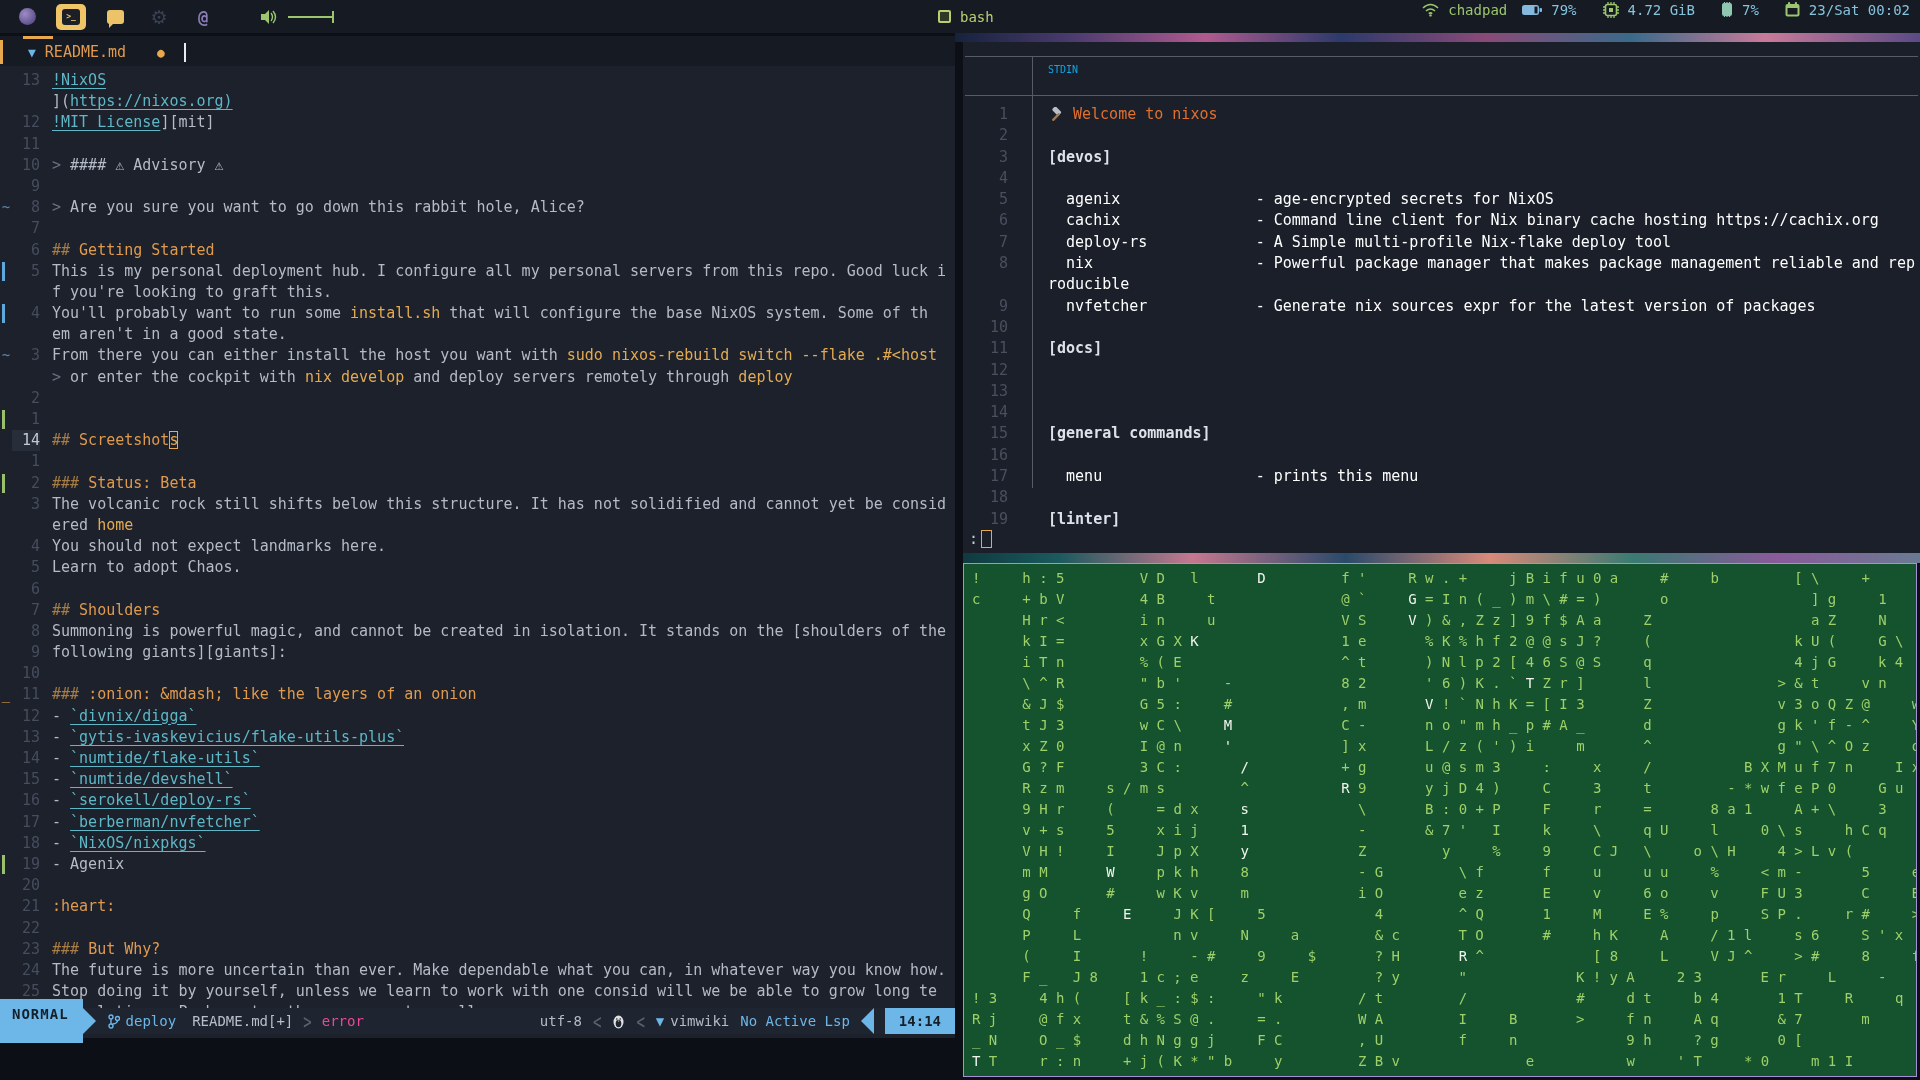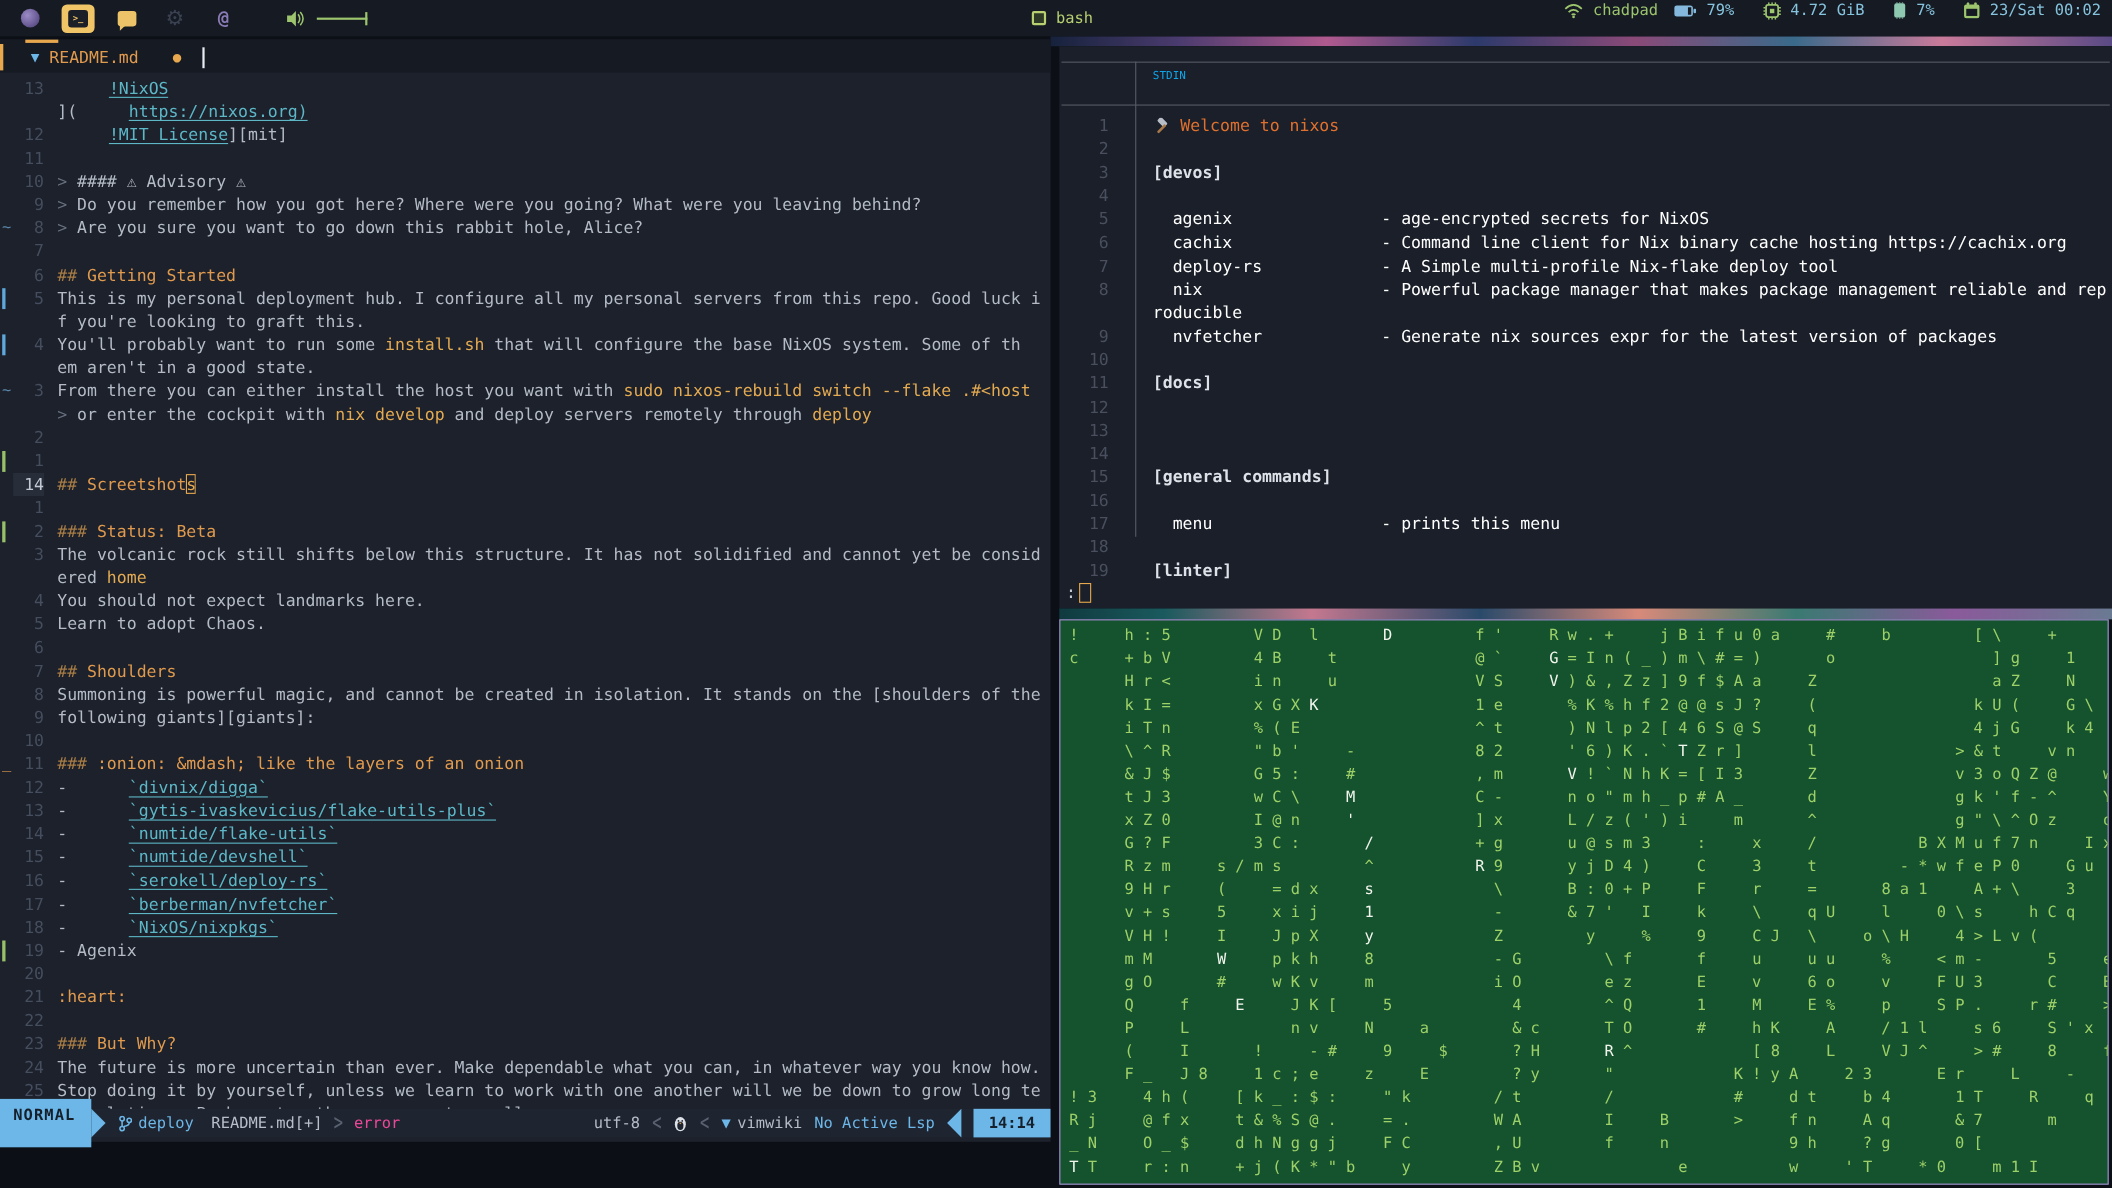--- a/index.html
+++ b/index.html
@@ -52,21 +52,21 @@
   #ed-lines { position:absolute; left:0; top:34px; width:955px; }
   .ed-row { position:relative; height:21.2px; display:flex; font-size:15px; line-height:21.2px; }
   .ed-sign { width:12px; flex:0 0 12px; color:#5a84a8; font-size:14px; text-align:center; position:relative; }
   .ed-sign .bar { position:absolute; left:2px; top:1px; width:3px; height:19px; }
   .bar.blue { background:#5fa8dc; } .bar.green { background:#98c06a; }
   .ed-sign.under { color:#e09a4e; }
   .ed-num { width:28px; flex:0 0 28px; text-align:right; color:#454d5e; margin-right:12px; }
   .ed-row.cur .ed-num { color:#c3cad6; background:#272e3a; }
   .ed-txt { white-space:pre; overflow:hidden; }
   .s-fg { color:#b4bbc6; } .s-dim { color:#67707f; }
-  .s-link { color:#5db7c7; text-decoration:underline; text-underline-offset:3px;margin-left:47px; }
+  .s-link { color:#5db7c7; text-decoration:underline; text-underline-offset:3px; }
   .s-orange { color:#e09a4e; } .s-orangedim { color:#a87d45; }
   .s-code { color:#e3aa52; }
   .s-cursor { color:#e3aa52; outline:1.5px solid #e8a94e; outline-offset:-1px; }
 
   #statusline { position:absolute; left:0; top:972px; width:955px; height:26px; background:#1f2530; display:flex; align-items:center; font-size:14px; }
   #mode-chip { background:#6cb6e8; color:#15202b; font-weight:bold; height:44px; line-height:26px; padding:2px 14px 0 12px; letter-spacing:1px; }
   .arrow-r { width:0; height:0; border-top:13px solid transparent; border-bottom:13px solid transparent; border-left:13px solid #6cb6e8; }
   .arrow-l { width:0; height:0; border-top:13px solid transparent; border-bottom:13px solid transparent; border-right:13px solid #6cb6e8; }
   #sl-left { display:flex; align-items:center; gap:10px; margin-left:12px; color:#b4bbc6; }
   #sl-branch { color:#6cb6e8; display:flex; align-items:center; gap:6px; }
@@ -215,21 +215,20 @@
         <span class="ed-txt"></span>
       </div>
       <div class="ed-row">
         <span class="ed-sign"></span>
         <span class="ed-num">10</span>
         <span class="ed-txt"><span class="s-dim">&gt; </span><span class="s-fg">#### ⚠ Advisory ⚠</span></span>
       </div>
       <div class="ed-row">
         <span class="ed-sign"></span>
         <span class="ed-num">9</span>
-        <span class="ed-txt"><span class="s-dim">&gt; </span><span class="s-fg">Do you remember how you got here? Where were you going? What were you leaving behind?</span></span>
       </div>
       <div class="ed-row">
         <span class="ed-sign">~</span>
         <span class="ed-num">8</span>
         <span class="ed-txt"><span class="s-dim">&gt; </span><span class="s-fg">Are you sure you want to go down this rabbit hole, Alice?</span></span>
       </div>
       <div class="ed-row">
         <span class="ed-sign"></span>
         <span class="ed-num">7</span>
         <span class="ed-txt"></span>
@@ -415,21 +414,21 @@
         <span class="ed-txt"><span class="s-orangedim">### </span><span class="s-orange">But Why?</span></span>
       </div>
       <div class="ed-row">
         <span class="ed-sign"></span>
         <span class="ed-num">24</span>
         <span class="ed-txt"><span class="s-fg">The future is more uncertain than ever. Make dependable what you can, in whatever way you know how.</span></span>
       </div>
       <div class="ed-row">
         <span class="ed-sign"></span>
         <span class="ed-num">25</span>
-        <span class="ed-txt"><span class="s-fg">Stop doing it by yourself, unless we learn to work with one another will we be down to grow long te</span></span>
+        <span class="ed-txt"><span class="s-fg">Stop doing it by yourself, unless we learn to work with one consid will we be able to grow long te</span></span>
       </div>
       <div class="ed-row">
         <span class="ed-sign"></span>
         <span class="ed-num"></span>
         <span class="ed-txt"><span class="s-fg">rm solutions. Perhaps together we can stop collapse.</span></span>
       </div>
     </div>
 
   <div id="statusline">
     <span id="mode-chip">NORMAL</span>

